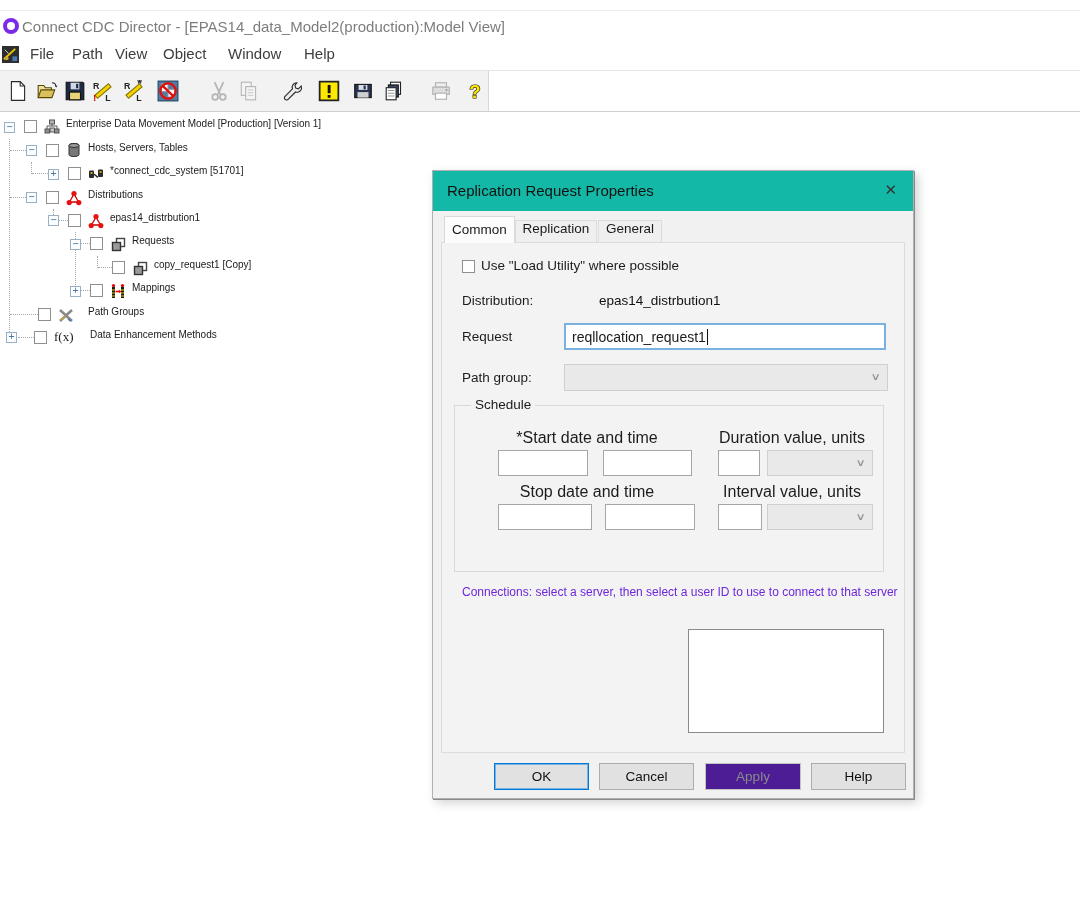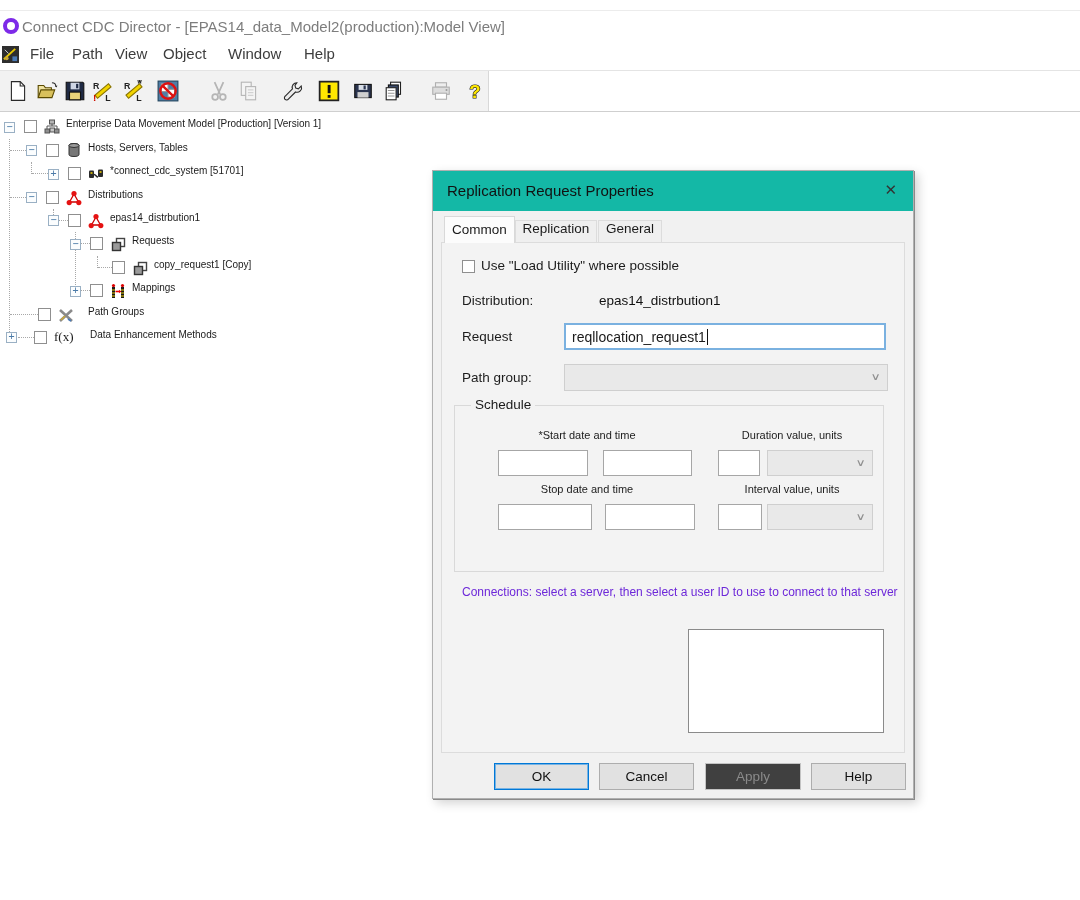--- a/index.html
+++ b/index.html
@@ -43,27 +43,27 @@
         border:1px solid #dcdcdc;box-sizing:border-box;z-index:1}
   .lbl{position:absolute;font-size:13.5px;color:#1c1c1c;white-space:nowrap}
   .val{position:absolute;font-size:13.5px;color:#111;white-space:nowrap}
   .txt{position:absolute;background:#fff;border:1px solid #a6a6a6;box-sizing:border-box}
   .txt.focused{border:2px solid #7ab1e0;display:flex;align-items:center;padding-left:6px;font-size:14px}
   .caret{display:inline-block;width:1px;height:16px;background:#111;margin-left:1px}
   .combo{position:absolute;background:#e9e9e9;border:1px solid #cfcfcf;box-sizing:border-box}
   .combo .chev{position:absolute;right:8px;top:6px;font-size:10px;color:#8f8f8f;transform:scaleX(1.4)}
   .groupbox{position:absolute;border:1px solid #d9d9d9;box-sizing:border-box}
   .legend{position:absolute;top:-9px;left:16px;background:#f3f3f3;padding:0 4px;font-size:13.5px}
-  .glabel{position:absolute;font-size:11px;text-align:center;color:#1c1c1c;white-space:nowrap}
+  .glabel{position:absolute;font-size:16px;text-align:center;color:#1c1c1c;white-space:nowrap}
   .listbox{position:absolute;background:#fff;border:1px solid #8a8a8a;box-sizing:border-box;
            font-size:13.5px;padding:3px 6px;line-height:19px}
   .btn{position:absolute;height:27px;background:#e1e1e1;border:1px solid #adadad;box-sizing:border-box;
        font-size:13.5px;display:flex;align-items:center;justify-content:center;color:#111}
   .btn.default{border:1px solid #0078d7;box-shadow:inset 0 0 0 1px #79b3e2}
-  .btn.disabled{background:#404040;border-color:#c3c3c3;color:#8a8a8a}
+  .btn.disabled{background:#4c1d95;border-color:#c3c3c3;color:#8a8a8a}
   .wrap-text{position:absolute;font-size:12px;line-height:17px;color:#6d28d9}
 </style>
 </head>
 <body>
 
 <div class="abs top-line"></div>
 <span class="abs win-icon"></span>
 <div class="abs win-title">Connect CDC Director - [EPAS14_data_Model2(production):Model View]</div>
 
 <svg class="abs mdi-icon" viewBox="0 0 18 18">

